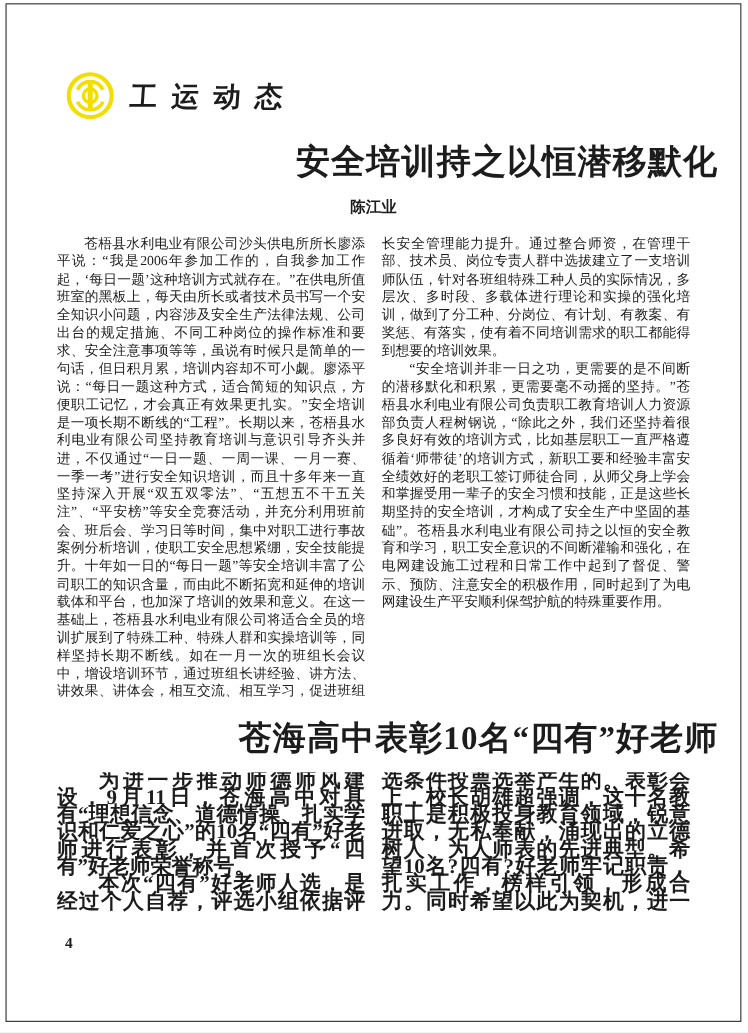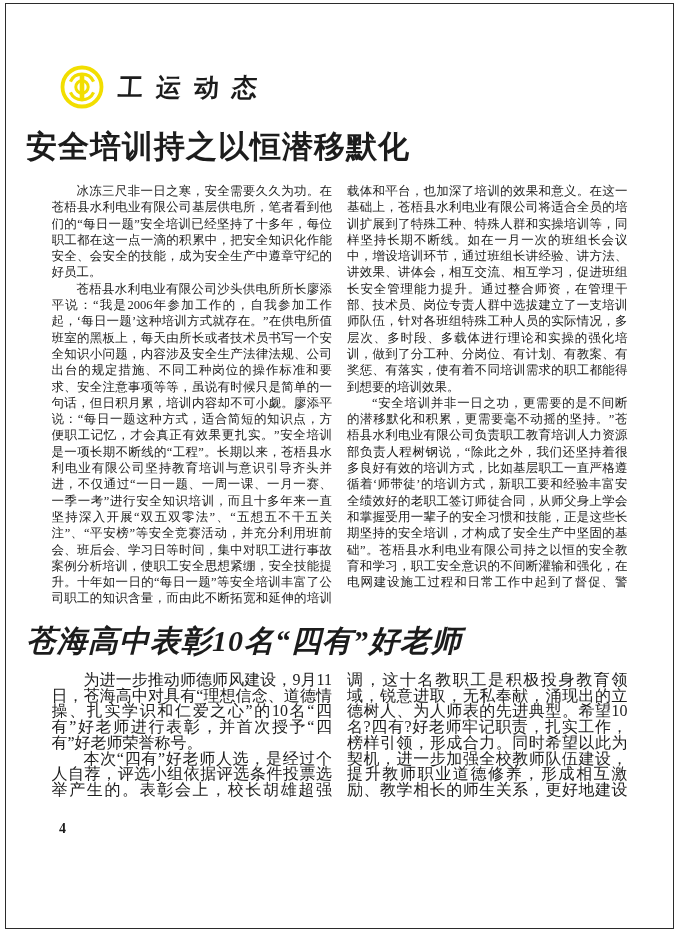--- a/index.html
+++ b/index.html
@@ -25,27 +25,27 @@
   .logo{width:48px;height:44px;flex:0 0 auto;}
   .masthead{
     margin-left:12px;
     font-size:25px;font-weight:900;
     letter-spacing:13px;
     transform:skewX(-4deg);
     white-space:nowrap;
   }
   
   .a-title{
-    text-align:left;
+    text-align:right;
     font-weight:700;
     letter-spacing:1px;
     margin:0 20px;
   }
   .title-1{font-size:31px;margin-top:16px;}
-  .title-2{font-size:30px;margin-top:14px;font-style:italic;}
+  .title-2{font-size:30px;margin-top:14px;}
   .a-author{
     text-align:center;
     font-size:14px;font-weight:700;
     margin-top:12px;
   }
   
   .a-body{
     width:576px;
     margin:15px auto 0 auto;
     column-count:2;
@@ -55,23 +55,23 @@
     overflow:hidden;
   }
   .body-1{
     height:424px;
     font-size:12.5px;
     line-height:16.3px;
     font-weight:500;
   }
   .body-2{
     height:127px;
-    font-size:16px;
+    font-size:19px;
     line-height:15.7px;
-    font-weight:400;
+    font-weight:700;
     margin-top:10px;
   }
   .a-body p{margin:0;text-indent:2em;}
   .attrib{float:right;text-indent:0;}
   .pagenum{
     margin:22px 0 0 53px;
     font-size:14px;font-weight:700;
   }
 </style>
 </head>
@@ -85,22 +85,22 @@
         <circle cx="24" cy="22" r="19.5" fill="none" stroke="#F2DE00" stroke-width="3.8"></circle>
         <circle cx="24" cy="22" r="12.8" fill="none" stroke="#F2DE00" stroke-width="3.2" pathLength="100" stroke-dasharray="0 7 36 14 36 7"></circle>
         <rect x="21.7" y="8.5" width="4.6" height="27" fill="#F2DE00"></rect>
         <circle cx="24" cy="22" r="6.2" fill="none" stroke="#F2DE00" stroke-width="3"></circle>
       </svg>
       <div class="masthead">工运动态</div>
     </div>
 
     <div>
       <div class="a-title title-1">安全培训持之以恒潜移默化</div>
+      <div class="a-author">陈江业</div>
       <div class="a-body body-1">
-        <p><span>冰冻三尺非一日之寒，安全需要久久为功。在苍梧县水利电业有限公司基层供电所，笔者看到他们的“每日一题”安全培训已经坚持了十多年，每位职工都在这一点一滴的积累中，把安全知识化作能安全、会安全的技能，成为安全生产中遵章守纪的好员工。</span></p>
         <p><span>苍梧县水利电业有限公司沙头供电所所长廖添平说：“我是2006年参加工作的，自我参加工作起，‘每日一题’这种培训方式就存在。”在供电所值班室的黑板上，每天由所长或者技术员书写一个安全知识小问题，内容涉及安全生产法律法规、公司出台的规定措施、不同工种岗位的操作标准和要求、安全注意事项等等，虽说有时候只是简单的一句话，但日积月累，培训内容却不可小觑。廖添平说：“每日一题这种方式，适合简短的知识点，方便职工记忆，才会真正有效果更扎实。”安全培训是一项长期不断线的“工程”。长期以来，苍梧县水利电业有限公司坚持教育培训与意识引导齐头并进，不仅通过“一日一题、一周一课、一月一赛、一季一考”进行安全知识培训，而且十多年来一直坚持深入开展“双五双零法”、“五想五不干五关注”、“平安榜”等安全竞赛活动，并充分利用班前会、班后会、学习日等时间，集中对职工进行事故案例分析培训，使职工安全思想紧绷，安全技能提升。十年如一日的“每日一题”等安全培训丰富了公司职工的知识含量，而由此不断拓宽和延伸的培训载体和平台，也加深了培训的效果和意义。在这一基础上，苍梧县水利电业有限公司将适合全员的培训扩展到了特殊工种、特殊人群和实操培训等，同样坚持长期不断线。如在一月一次的班组长会议中，增设培训环节，通过班组长讲经验、讲方法、讲效果、讲体会，相互交流、相互学习，促进班组长安全管理能力提升。通过整合师资，在管理干部、技术员、岗位专责人群中选拔建立了一支培训师队伍，针对各班组特殊工种人员的实际情况，多层次、多时段、多载体进行理论和实操的强化培训，做到了分工种、分岗位、有计划、有教案、有奖惩、有落实，使有着不同培训需求的职工都能得到想要的培训效果。</span></p>
         <p><span>“安全培训并非一日之功，更需要的是不间断的潜移默化和积累，更需要毫不动摇的坚持。”苍梧县水利电业有限公司负责职工教育培训人力资源部负责人程树钢说，“除此之外，我们还坚持着很多良好有效的培训方式，比如基层职工一直严格遵循着‘师带徒’的培训方式，新职工要和经验丰富安全绩效好的老职工签订师徒合同，从师父身上学会和掌握受用一辈子的安全习惯和技能，正是这些长期坚持的安全培训，才构成了安全生产中坚固的基础”。苍梧县水利电业有限公司持之以恒的安全教育和学习，职工安全意识的不间断灌输和强化，在电网建设施工过程和日常工作中起到了督促、警示、预防、注意安全的积极作用，同时起到了为电网建设生产平安顺利保驾护航的特殊重要作用。</span></p>
       </div>
     </div>
 
     <div>
       <div class="a-title title-2">苍海高中表彰10名“四有”好老师</div>
       <div class="a-body body-2">
         <p><span>为进一步推动师德师风建设，9月11日，苍海高中对具有“理想信念、道德情操、扎实学识和仁爱之心”的10名“四有”好老师进行表彰，并首次授予“四有”好老师荣誉称号。</span></p>
         <p><span>本次“四有”好老师人选，是经过个人自荐，评选小组依据评选条件投票选举产生的。表彰会上，校长胡雄超强调，这十名教职工是积极投身教育领域，锐意进取，无私奉献，涌现出的立德树人、为人师表的先进典型。希望10名?四有?好老师牢记职责，扎实工作，榜样引领，形成合力。同时希望以此为契机，进一步加强全校教师队伍建设，提升教师职业道德修养，形成相互激励、教学相长的师生关系，更好地建设和谐校园，营造良好的教书育人氛围，如在一月一次的班组长会议中。</span><span class="attrib">（更好地建设和谐校园）</span></p>

